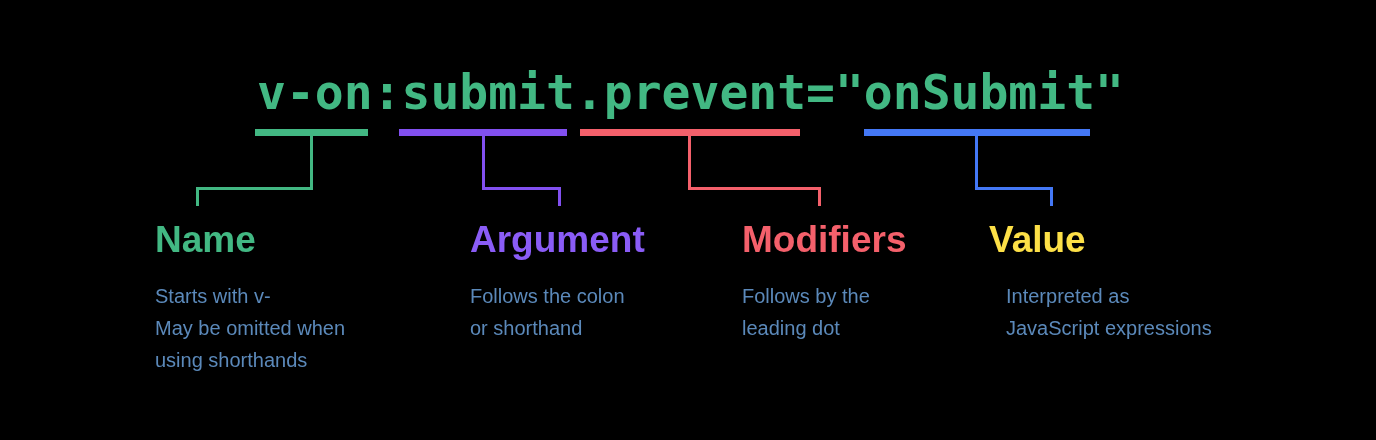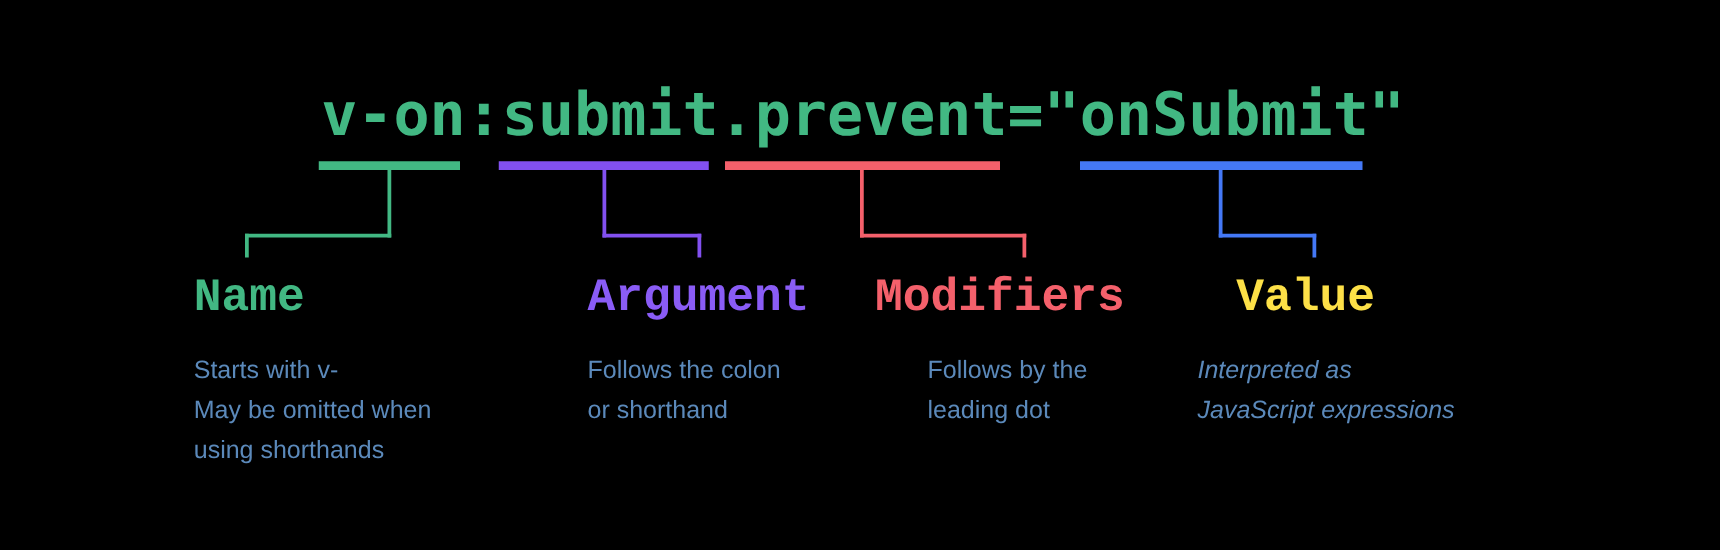--- a/index.html
+++ b/index.html
@@ -10,21 +10,21 @@
   .code{
     position:absolute;left:257px;top:64px;
     font-family:"DejaVu Sans Mono",monospace;
     font-weight:bold;font-size:48px;line-height:56px;
     letter-spacing:0;white-space:pre;color:#42b883;
   }
   .bar{position:absolute;top:129px;height:7px;}
   .vline{position:absolute;top:136px;width:3px;height:54px;}
   .hline{position:absolute;top:187px;height:3px;}
   .stub{position:absolute;top:187px;width:3px;height:19px;}
-  .label{position:absolute;top:221px;font-size:37px;line-height:37px;font-weight:600;font-family:Liberation Mono, monospace;}
+  .label{position:absolute;top:221px;font-size:37px;line-height:37px;font-weight:600;}
   .desc{position:absolute;top:280px;font-size:20px;line-height:32px;font-weight:400;color:#5b89ba;}
   .desc div{white-space:nowrap;}
 
   
   .p0 .bar{left:255px;width:113px;background:#42b883;}
   .p0 .vline{left:310px;background:#42b883;}
   .p0 .hline{left:196px;width:117px;background:#42b883;}
   .p0 .stub{left:196px;background:#42b883;}
   .p0 .label{left:155px;color:#42b883;}
   .p0 .desc{left:155px;}
@@ -35,30 +35,30 @@
   .p1 .hline{left:482px;width:79px;background:#8250f0;}
   .p1 .stub{left:558px;background:#8250f0;}
   .p1 .label{left:470px;color:#8a5cf6;}
   .p1 .desc{left:470px;}
 
   
   .p2 .bar{left:580px;width:220px;background:#f4606b;}
   .p2 .vline{left:688px;background:#f4606b;}
   .p2 .hline{left:688px;width:133px;background:#f4606b;}
   .p2 .stub{left:818px;background:#f4606b;}
-  .p2 .label{left:700px;color:#f4606b;}
+  .p2 .label{left:742px;color:#f4606b;}
   .p2 .desc{left:742px;}
 
   
   .p3 .bar{left:864px;width:226px;background:#4478f6;}
   .p3 .vline{left:975px;background:#4478f6;}
   .p3 .hline{left:975px;width:78px;background:#4478f6;}
   .p3 .stub{left:1050px;background:#4478f6;}
   .p3 .label{left:989px;color:#fde047;}
-  .p3 .desc{left:958px;font-style:italic;}
+  .p3 .desc{left:1006px;}
 </style>
 </head>
 <body>
 
 <div class="stage">
 
   <div class="code">v-on:submit.prevent="onSubmit"</div>
 
   <div class="part p0">
     <div class="bar"></div>

